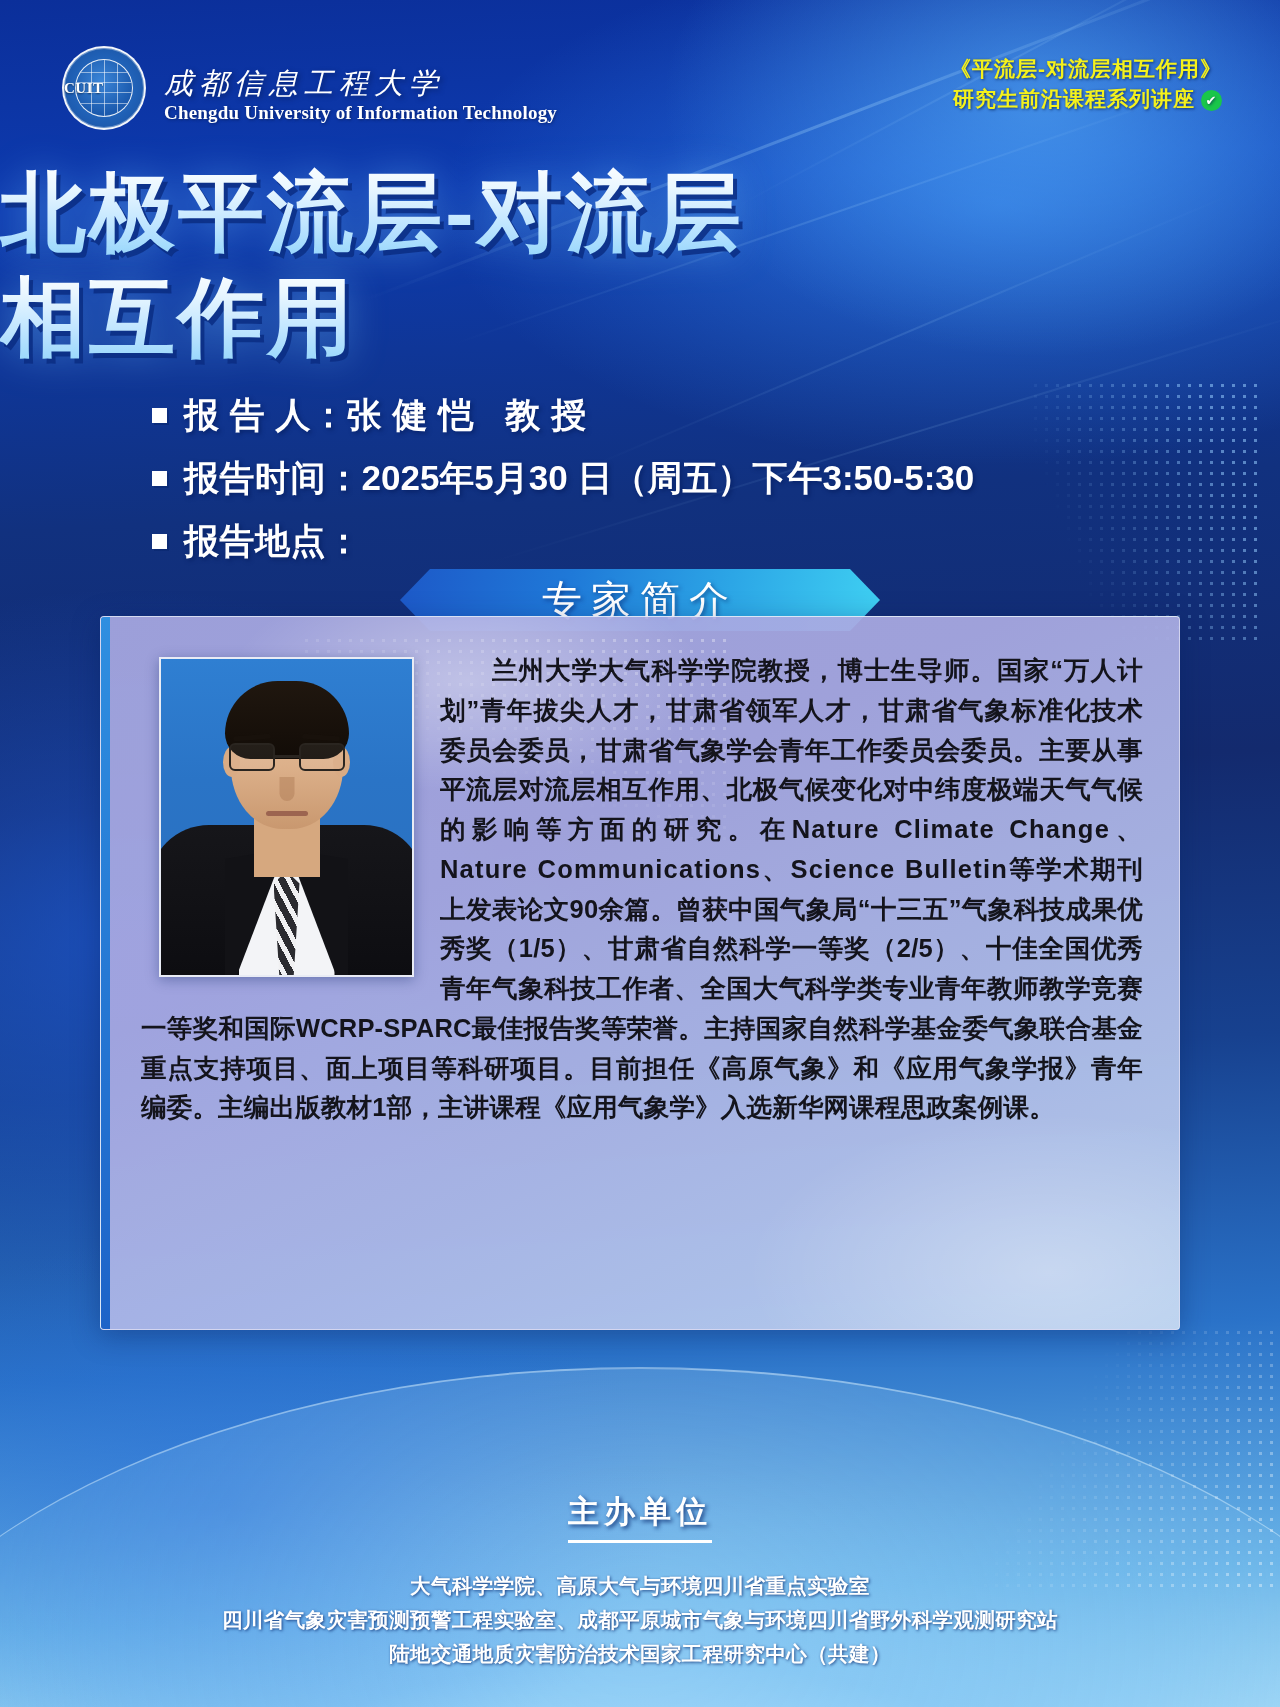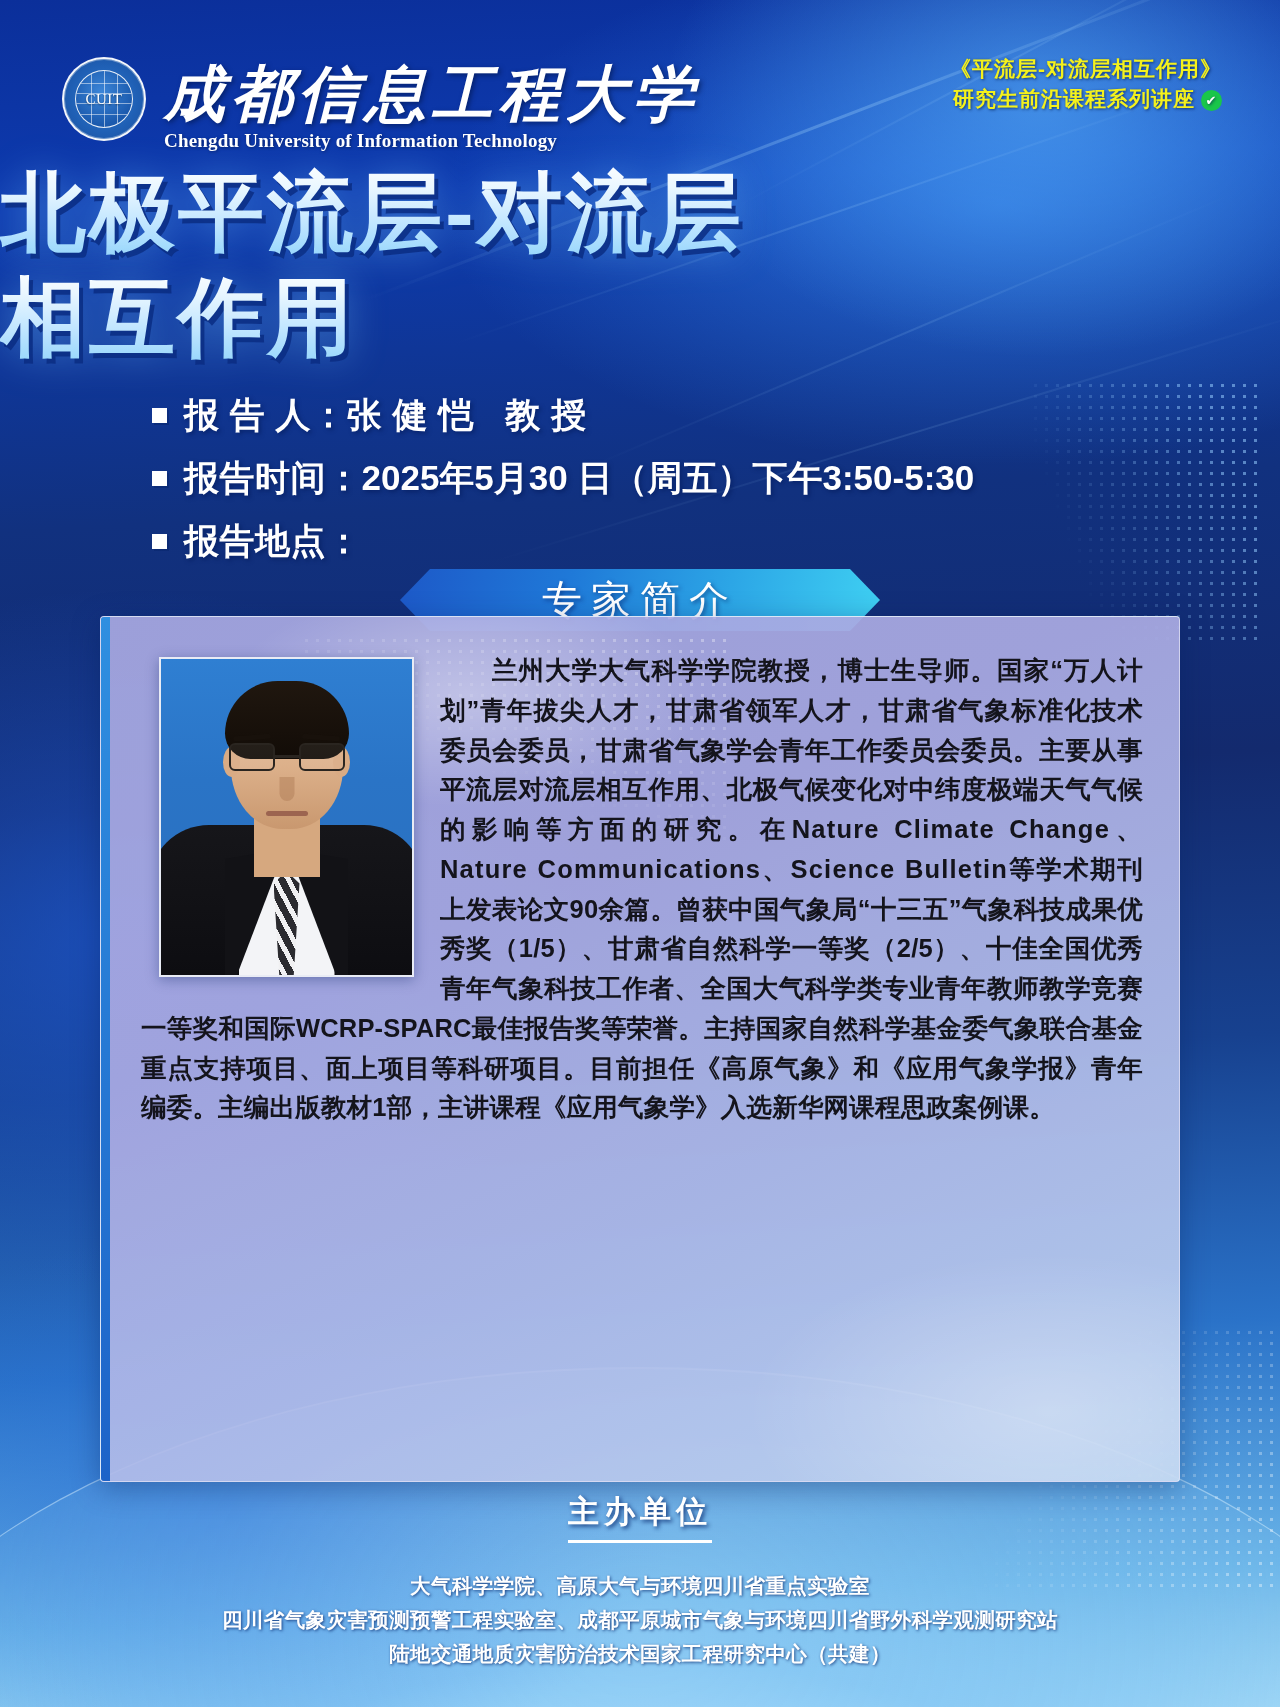--- a/index.html
+++ b/index.html
@@ -60,24 +60,24 @@
   .logo-wrap{ position:absolute; left:62px; top:46px; display:flex; align-items:center; gap:18px;}
   .seal{ width:84px; height:84px; border-radius:50%;
      border:2px solid rgba(255,255,255,.95);
      background:radial-gradient(circle at 50% 50%, #2f7ad0 0%, #1f5fb4 60%, #1a4f9c 100%);
      position:relative; flex:0 0 auto; box-shadow:0 0 0 1px rgba(255,255,255,.35) inset;}
   .seal .inner{ position:absolute; inset:11px; border-radius:50%; border:1.5px solid rgba(255,255,255,.9);
      background:radial-gradient(circle at 45% 38%, #3c86d8 0%, #1b5aae 70%); overflow:hidden;}
   .seal .mer{ position:absolute; top:0; bottom:0; left:50%; width:1px; background:rgba(255,255,255,.55);}
   .seal .par{ position:absolute; left:0; right:0; height:1px; background:rgba(255,255,255,.5);}
   .seal .cuit{ position:absolute; left:0; right:0; top:50%; transform:translateY(-50%);
-     text-align:center; color:#fff; font-weight:normal; font-size:15px; letter-spacing:.5px;
+     color:#fff; font-weight:bold; font-size:15px; letter-spacing:.5px;
      font-family:"Liberation Serif", serif; text-shadow:0 1px 2px rgba(0,0,0,.5);}
   .logo-text{ display:flex; flex-direction:column; }
-  .cn-name{ color:#fff; font-size:61px; font-weight:bold; letter-spacing:6px;
+  .cn-name{ color:#fff; font-size:29px; font-weight:normal; letter-spacing:6px;
      font-family:"DejaVu Serif","Liberation Serif",serif; font-style:italic;
      text-shadow:2px 2px 5px rgba(0,20,70,.6); line-height:1.05;margin-top:16px; }
   .en-name{ color:#fff; font-size:19px; font-weight:bold; letter-spacing:.2px; margin-top:4px;
      font-family:Liberation Serif, serif; text-shadow:1px 1px 3px rgba(0,20,70,.6);}
 
   .series{ position:absolute; right:58px; top:54px; text-align:right; }
   .series .l1, .series .l2{ color:#f4f11c; font-size:21px; font-weight:bold; letter-spacing:1px;
      line-height:1.42; text-shadow:1px 1px 3px rgba(0,25,80,.75); white-space:nowrap;}
   .badge-v{ display:inline-block; width:21px; height:21px; border-radius:50%;
      background:#19c64a; color:#fff; font-size:13px; line-height:21px; text-align:center;
@@ -109,21 +109,21 @@
   .banner{
      position:relative; width:480px; height:62px;
      background:linear-gradient(100deg,#1d59c8 0%, #1f79d8 35%, #2ca6e6 68%, #3fd0f2 100%);
      clip-path: polygon(30px 0, 450px 0, 480px 31px, 450px 62px, 30px 62px, 0 31px);
      display:flex; align-items:center; justify-content:center;
   }
   .banner span{ color:#fff; font-size:40px; font-weight:normal; letter-spacing:9px;
      text-shadow:2px 2px 4px rgba(5,35,105,.6); }
 
   
-  .bio-card{ position:absolute; top:616px; left:100px; width:1080px; height:866px;
+  .bio-card{ position:absolute; top:616px; left:100px; width:1080px; height:714px;
      background:linear-gradient(155deg, rgba(167,168,224,.93) 0%, rgba(170,170,226,.93) 35%, rgba(176,186,232,.93) 62%, rgba(190,212,240,.93) 100%);
      border:1px solid rgba(255,255,255,.55); border-radius:4px;
      box-shadow:0 6px 28px rgba(5,30,90,.35);
      overflow:hidden; }
   .bio-card .edgeL{ position:absolute; left:0; top:0; bottom:0; width:9px;
      background:linear-gradient(180deg,#2f8fe0,#1d63c8); }
   .bio-card .sheen{ position:absolute; inset:0; pointer-events:none;
      background:
        radial-gradient(ellipse 340px 160px at 34% 9%, rgba(255,255,255,.35) 0%, rgba(255,255,255,0) 70%),
        radial-gradient(ellipse 420px 220px at 88% 92%, rgba(255,255,255,.30) 0%, rgba(255,255,255,0) 72%);}

